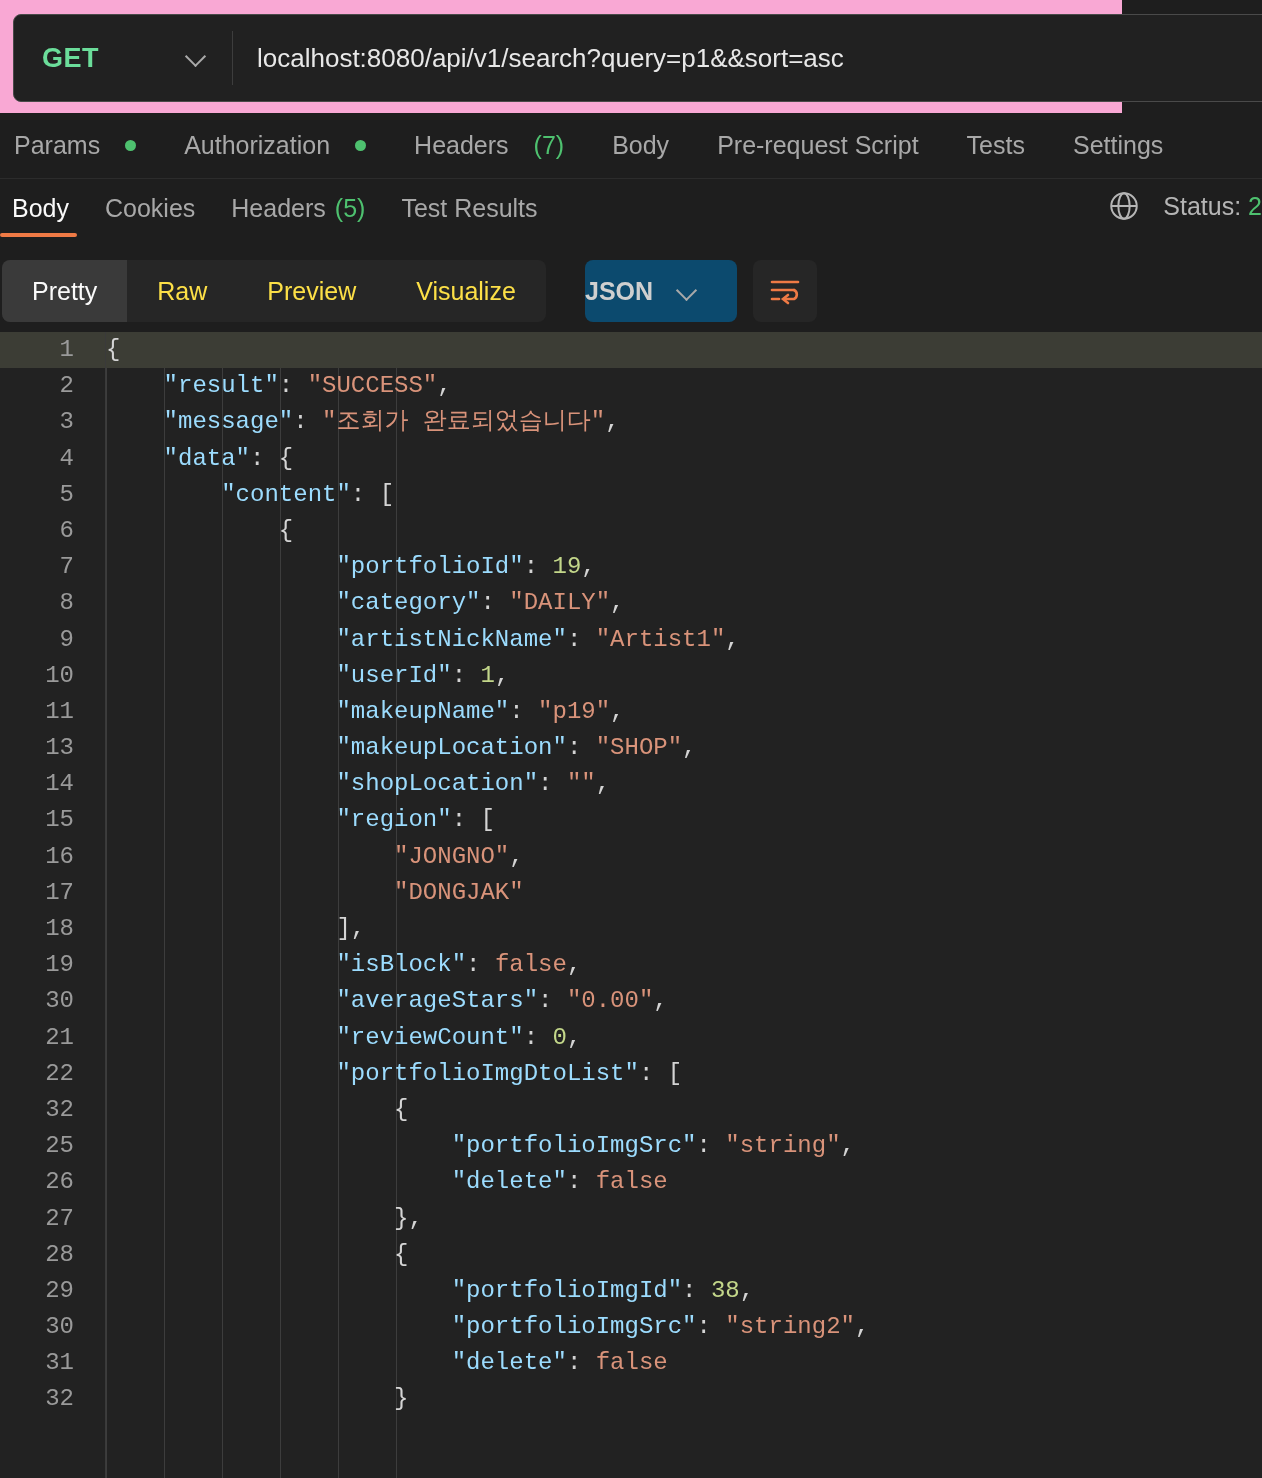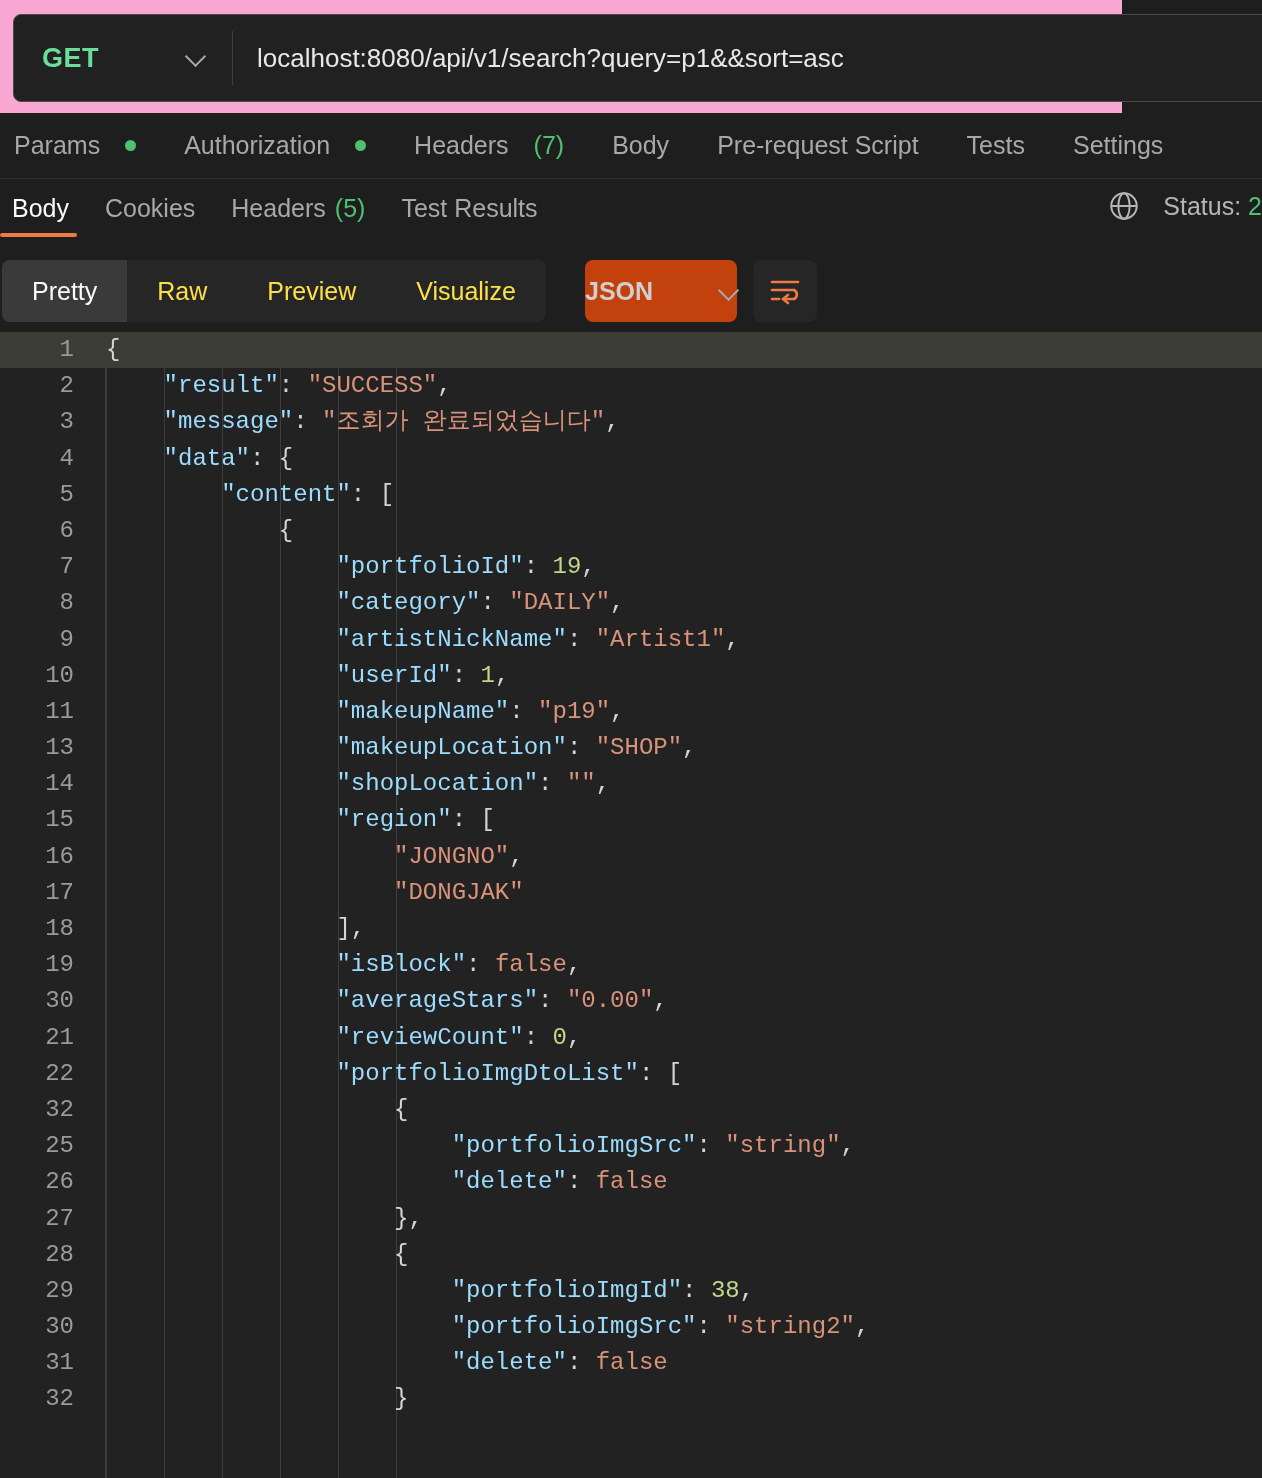--- a/index.html
+++ b/index.html
@@ -110,22 +110,22 @@
     height: 62px; background: #262626; border-radius: 8px; overflow: hidden;
   }
   .seg-btn {
     display: flex; align-items: center; justify-content: center;
     padding: 0 30px; color: #fde047; font-size: 25px; cursor: pointer;
     white-space: nowrap;
   }
   .seg-btn.active { background: #3a3a3a; color: #fafafa; }
   #lang-select {
     position: absolute; left: 577px; top: 0;
-    width: 152px; height: 62px; background: #c2410c; border-radius: 8px;
-    display: flex; align-items: center; justify-content: space-between; gap: 24px;
+    width: 152px; height: 62px; background: #0c4a6e; border-radius: 8px;
+    display: flex; align-items: center; justify-content: flex-start; gap: 24px;
     cursor: pointer;
   }
   #lang-label { color: #cfcfcf; font-size: 25px; font-weight: 600; }
   #lang-select .chev { margin-right: 0; width: 18px; height: 18px; }
   #wrap-btn {
     position: absolute; left: 745px; top: 0;
     width: 64px; height: 62px; background: #262626; border-radius: 8px;
     display: flex; align-items: center; justify-content: center; cursor: pointer;
   }
 

